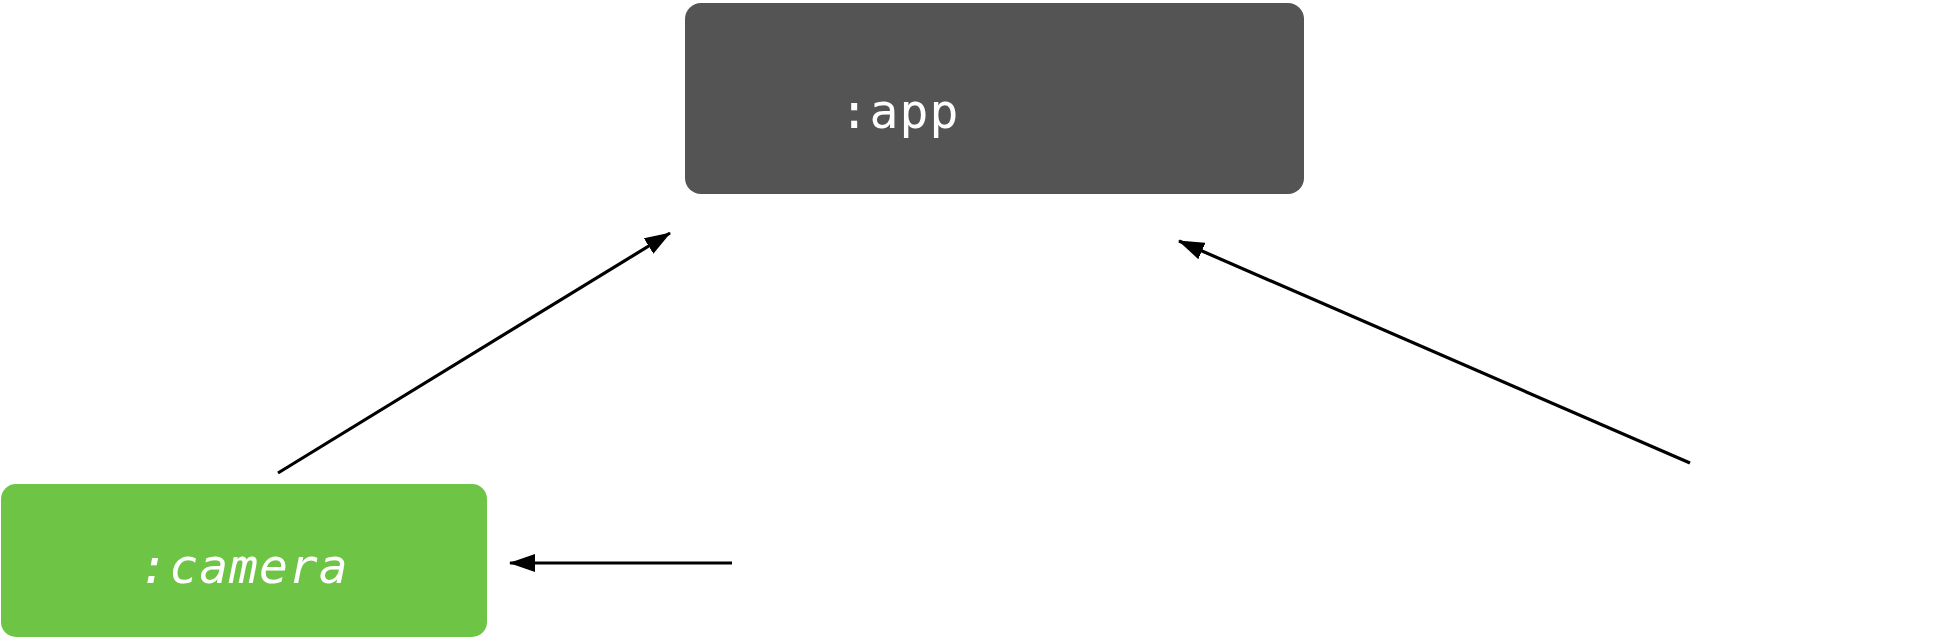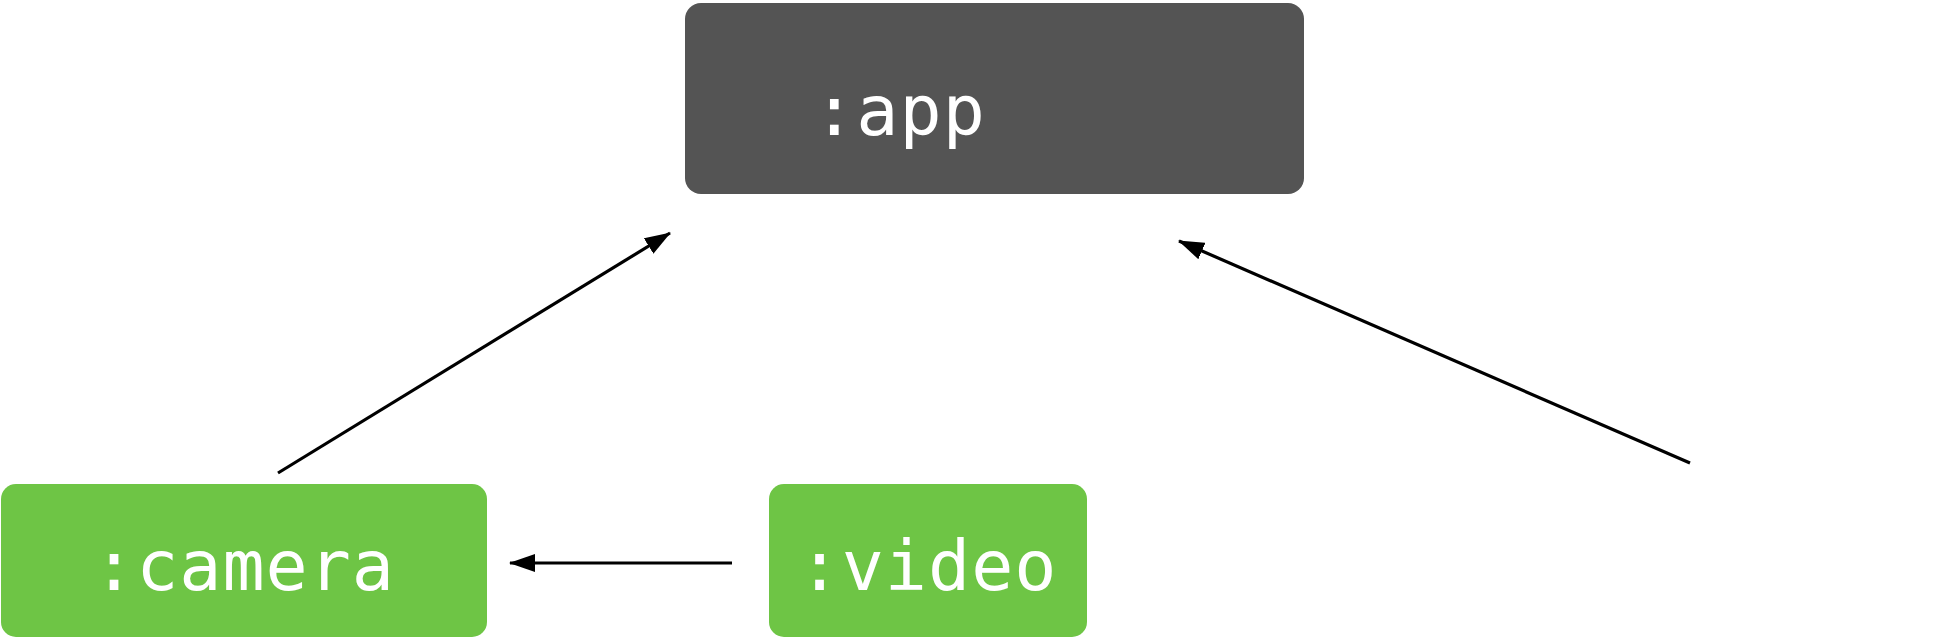--- a/index.html
+++ b/index.html
@@ -25,21 +25,21 @@
   }
   .node {
     position: absolute;
     display: flex;
     align-items: center;
     justify-content: center;
     box-sizing: border-box;
   }
   .node-label {
     color: var(--label-color, #ffffff);
-    font-size: 70px;
+    font-size: 48px;
     letter-spacing: 1px;
     white-space: pre;
     position: relative;
     top: 5px;
   }
   .node-app {
     left: 685px;
     top: 3px;
     width: 619px;
     height: 191px;
@@ -48,20 +48,21 @@
   }
   .node-app .node-label {
     left: -95px;
     top: 12px;
   }
   .node-feature {
     top: 484px;
     height: 153px;
     border-radius: 15px;
     background: var(--feature-node-color, #6EC545);
+    font-style: italic;
   }
   .node-camera  { left: 1px;    width: 486px; }
   .node-video   { left: 769px;  width: 318px; }
   .node-payment { left: 1487px; width: 466px; }
   .edge {
     stroke: var(--arrow-color, #000000);
     stroke-width: 3.2;
     fill: none;
   }
 </style>
@@ -82,18 +83,15 @@
   </svg>
 
   <div class="node node-app">
     <span class="node-label">:app</span>
   </div>
 
   <div class="node node-feature node-camera">
     <span class="node-label">:camera</span>
   </div>
 
-  <div class="node node-feature node-video">
-    <span class="node-label">:video</span>
-  </div>
 
 
 </div>
 
 </body></html>

